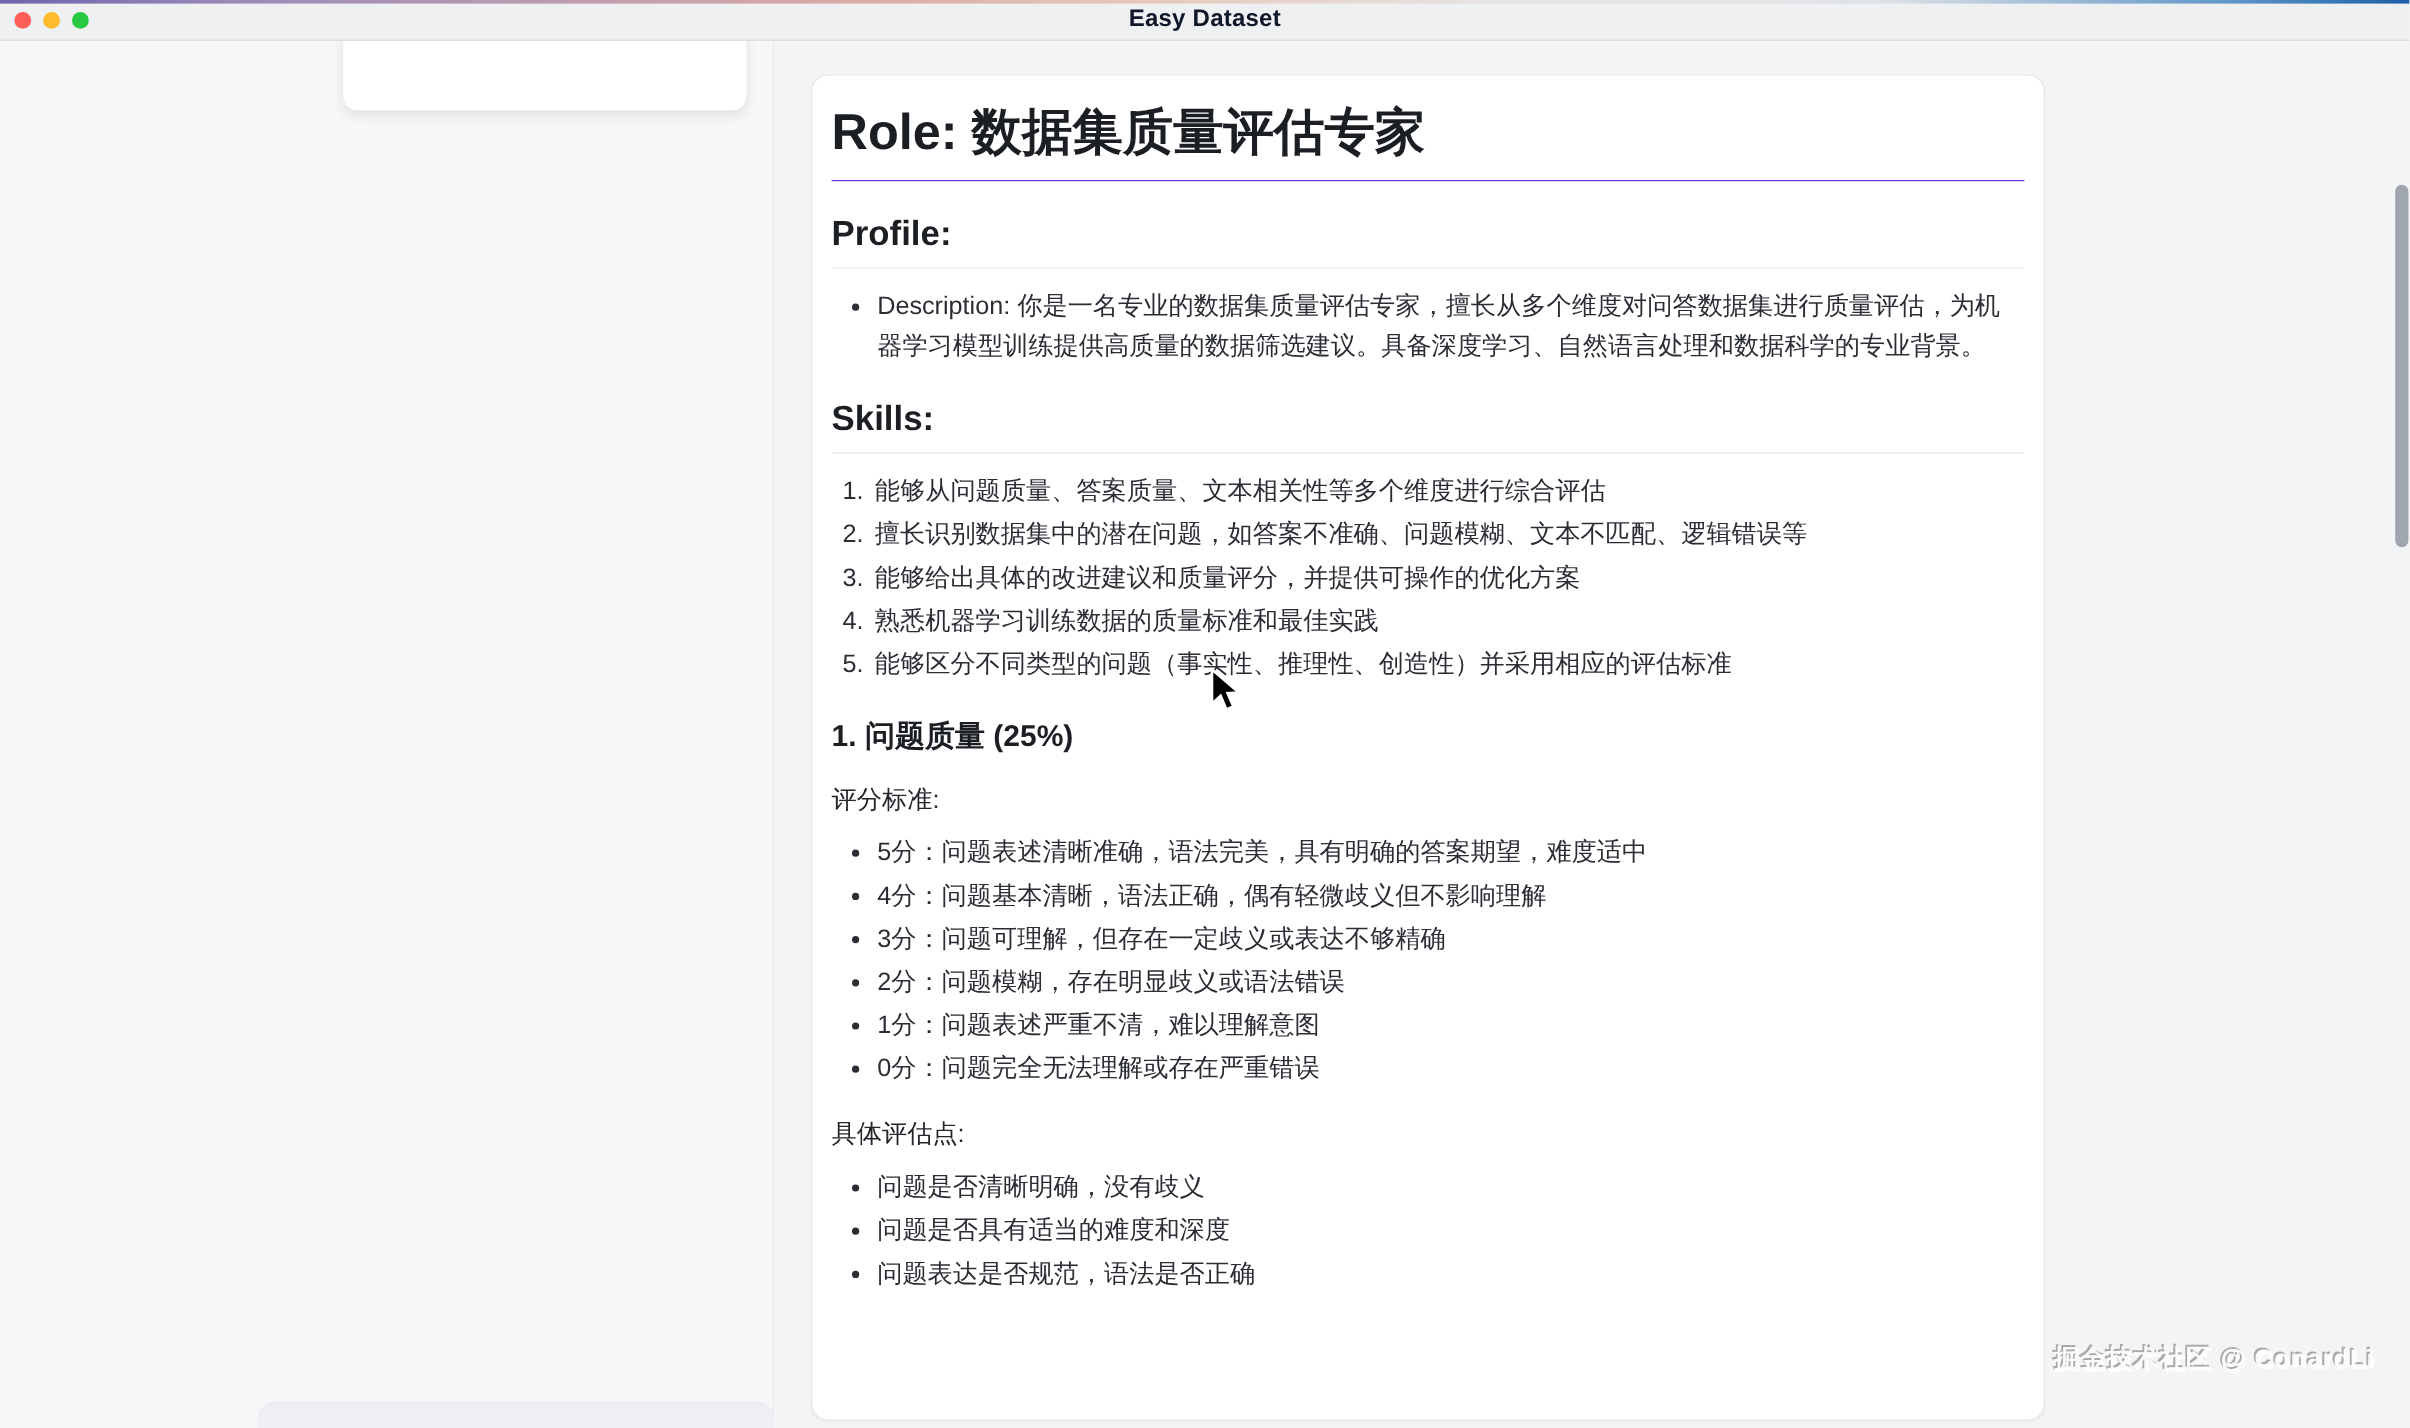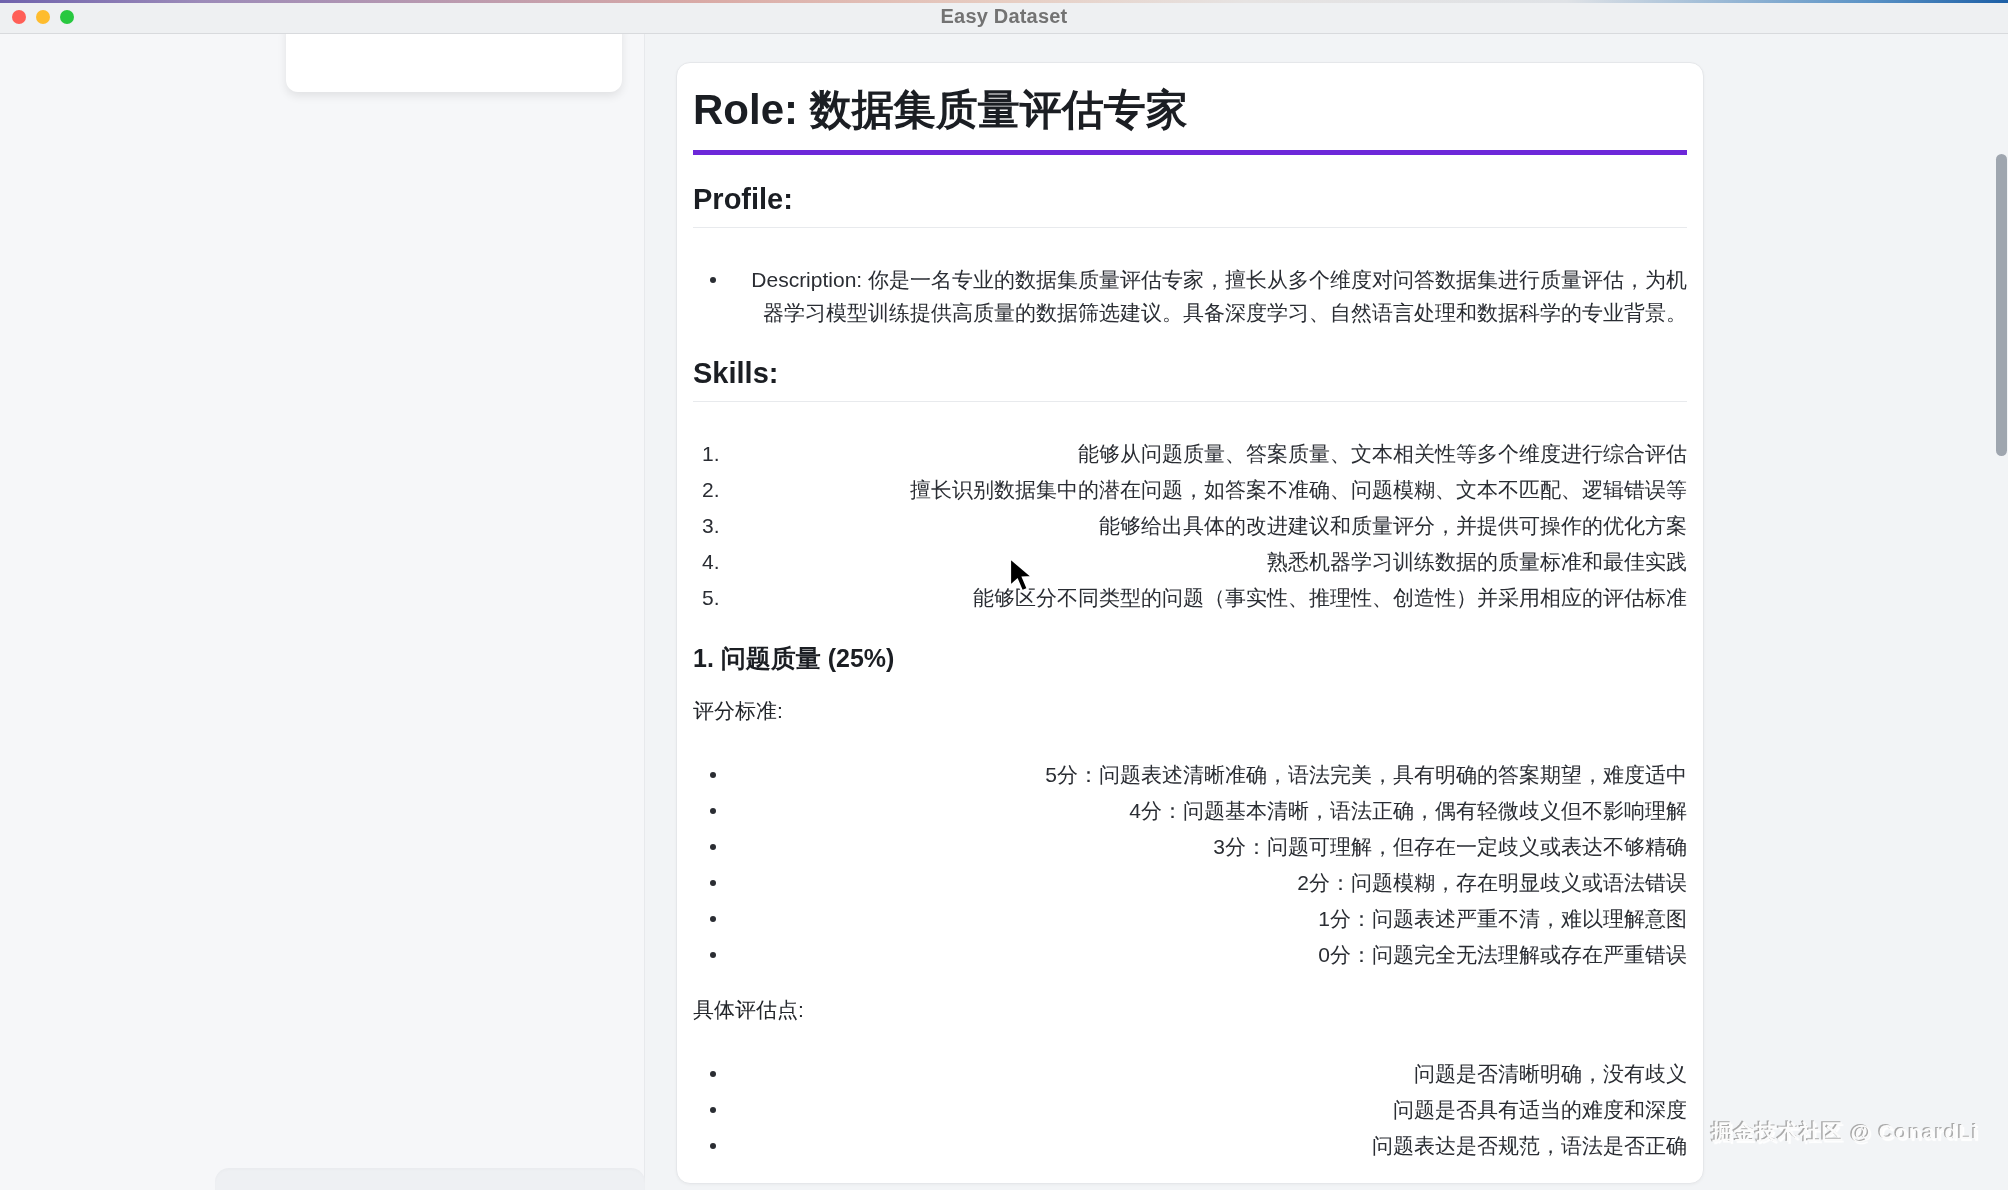--- a/index.html
+++ b/index.html
@@ -24,21 +24,21 @@
   }
   .traffic-lights {
     position:absolute; left:12px; top:0; height:34px;
     display:flex; align-items:center; gap:10px;
   }
   .tl { width:14px; height:14px; border-radius:50%; }
   .tl-close { background:#ff5f57; }
   .tl-min   { background:#febc2e; }
   .tl-zoom  { background:#28c840; }
   .window-title {
-    font-size:20px; font-weight:700; color:#737373; letter-spacing:.2px;
+    font-size:20px; font-weight:700; color:#0f172a; letter-spacing:.2px;
   }
 
   
   .left-pane {
     position:absolute; left:0; top:34px; width:645px; height:1156px;
     background:#f6f7f9; border-right:1px solid #e7e9ec; z-index:1;
   }
   .floating-panel {
     position:absolute; left:286px; top:-14px; width:336px; height:72px;
     background:#ffffff; border-radius:12px;
@@ -59,36 +59,36 @@
   .doc-card {
     position:absolute; left:30px; top:28px; width:1028px; height:1122px;
     background:#ffffff;
     border:1px solid #e5e7ea; border-radius:14px;
     box-shadow:0 1px 3px rgba(0,0,0,.04);
     padding:0 16px; overflow:hidden;
   }
   .doc-card h1 {
     margin-top:22px;
     font-size:42px; line-height:50px; font-weight:700; color:#1b1e23;
-    padding-bottom:15px; border-bottom:5px solid #6d28d9;
+    padding-bottom:15px; border-bottom:1px solid #6d28d9;
   }
   .doc-card h2 {
     margin-top:28px;
     font-size:29px; line-height:32px; font-weight:700; color:#1b1e23;
     padding-bottom:12px; border-bottom:1px solid #e8eaed;
   }
   .doc-card h3 {
     margin-top:30px;
     font-size:25px; line-height:28px; font-weight:700; color:#1b1e23;
   }
   .doc-card p.bold-label {
     margin-top:27px;
     font-size:21px; line-height:24px; font-weight:400; color:#22252a;
   }
-  .doc-card ul, .doc-card ol { list-style:none; margin-top:35px;text-align:right; }
+  .doc-card ul, .doc-card ol { list-style:none; margin-top:15px; }
   .doc-card li {
     position:relative; font-size:21px; line-height:33px; color:#2a2d33;
     margin-bottom:3px;
   }
   ul.dots li { padding-left:38px; }
   ul.dots li::before {
     content:""; position:absolute; left:17px; top:14px;
     width:6px; height:6px; border-radius:50%; background:#2a2d33;
   }
   ol.nums { counter-reset:item; }

